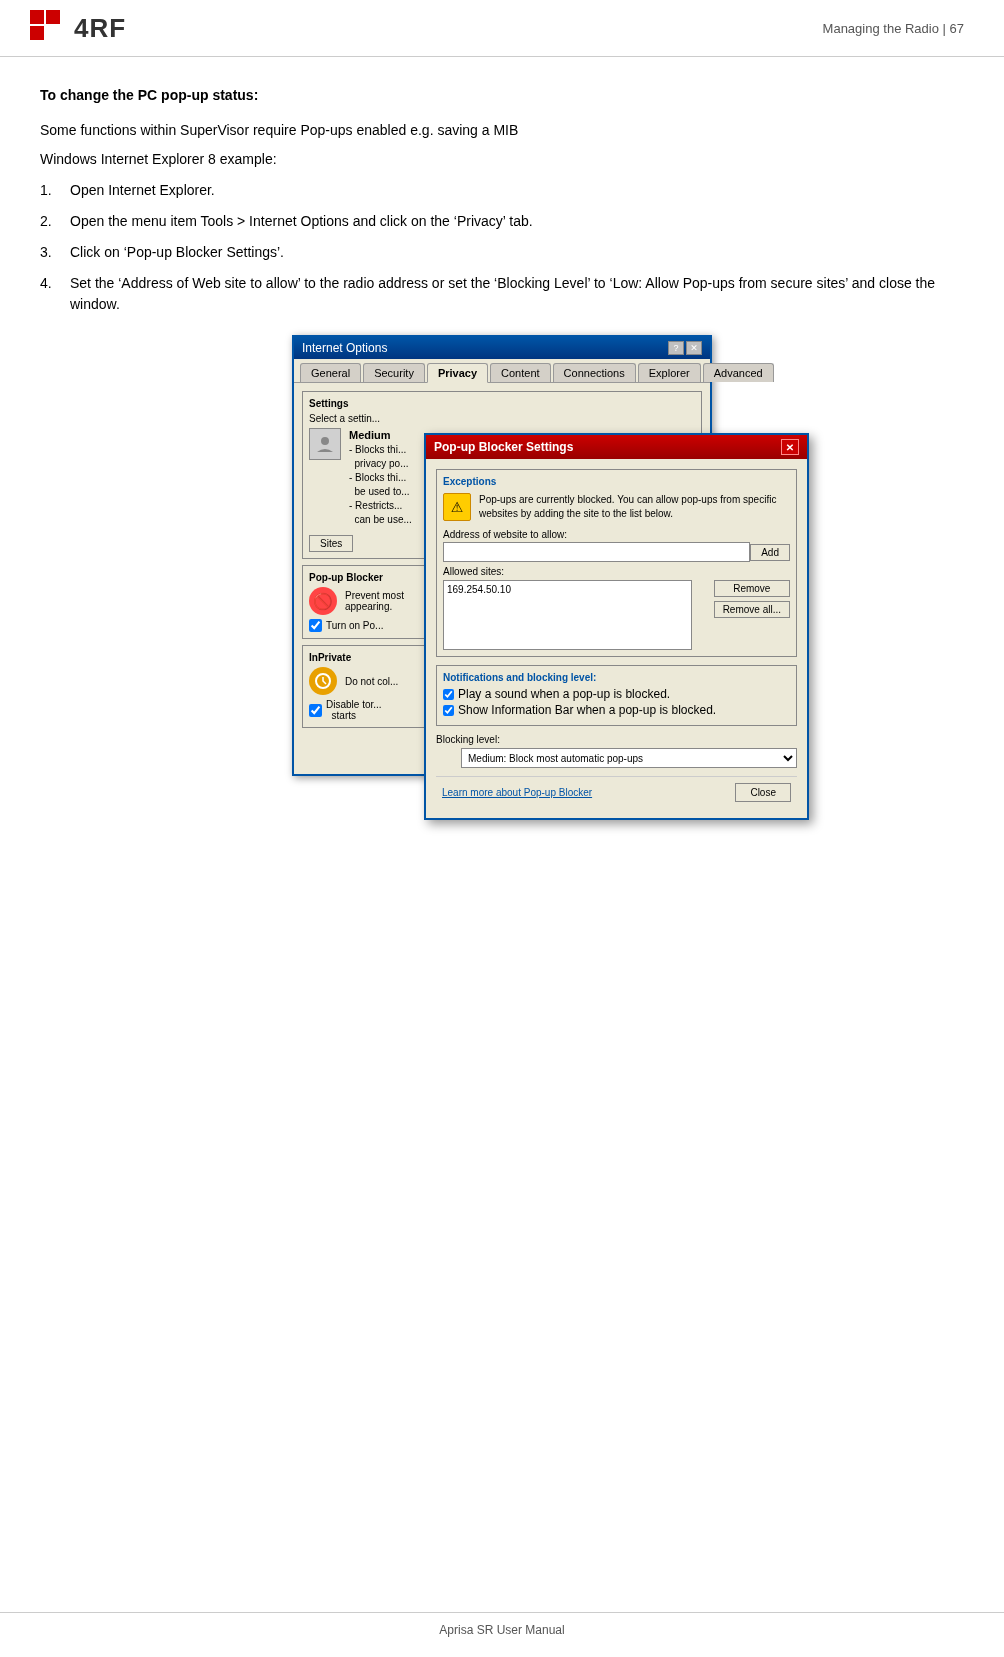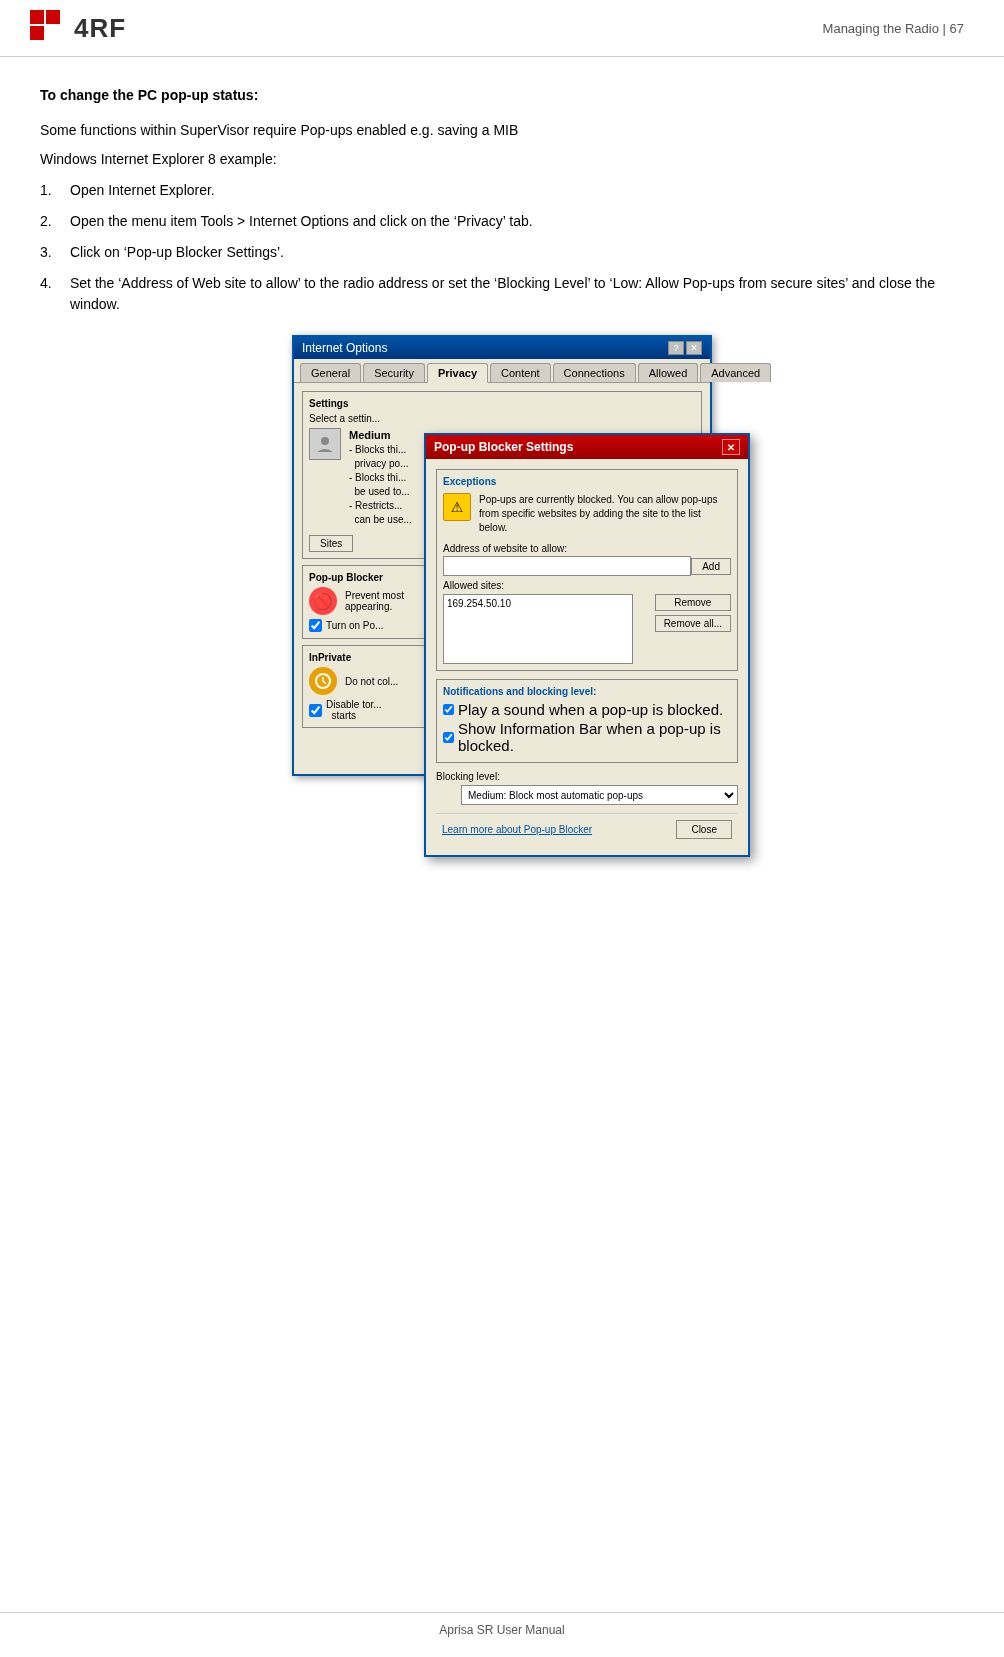--- a/index.html
+++ b/index.html
@@ -226,21 +226,21 @@
       border: 1px solid #888;
       font-size: 11px;
       cursor: pointer;
     }
 
     
     .popup-dialog {
       position: absolute;
       top: 50px;
       left: 130px;
-      width: 326px;
+      width: 385px;
       background: #ece9d8;
       border: 2px solid #0054a6;
       font-family: 'Segoe UI', Tahoma, sans-serif;
       font-size: 11px;
       box-shadow: 4px 4px 10px rgba(0,0,0,0.4);
       z-index: 10;
     }
     .popup-dialog-title {
       background: linear-gradient(to bottom, #cc0000, #990000);
       color: #fff;
@@ -368,21 +368,21 @@
       display: flex;
       align-items: center;
       margin-bottom: 2px;
     }
     .check-row input[type="checkbox"] {
       margin-right: 4px;
       width: 11px;
       height: 11px;
     }
     .check-row label {
-      font-size: 15px;
+      font-size: 12px;
     }
     .blocking-section {
       margin-bottom: 8px;
     }
     .blocking-label {
       font-size: 10px;
       margin-bottom: 3px;
     }
     .blocking-select-row {
       display: flex;
@@ -483,21 +483,21 @@
           <span style="width:16px;height:14px;background:#c0c0c0;border:1px solid #888;font-size:9px;display:flex;align-items:center;justify-content:center;cursor:pointer;">✕</span>
         </div>
       </div>
 
       <div class="ie-tabs">
         <span class="ie-tab">General</span>
         <span class="ie-tab">Security</span>
         <span class="ie-tab active">Privacy</span>
         <span class="ie-tab">Content</span>
         <span class="ie-tab">Connections</span>
-        <span class="ie-tab">Allowed</span>
+        <span class="ie-tab">Explorer</span>
         <span class="ie-tab">Advanced</span>
       </div>
 
       <div class="ie-body">
         <div class="settings-group">
           <div class="settings-group-label">Settings</div>
           <div style="font-size:10px;margin-bottom:4px;">Select a settin...</div>
           <div class="settings-row">
             <div class="settings-icon">
               <svg width="20" height="20" viewBox="0 0 20 20">

